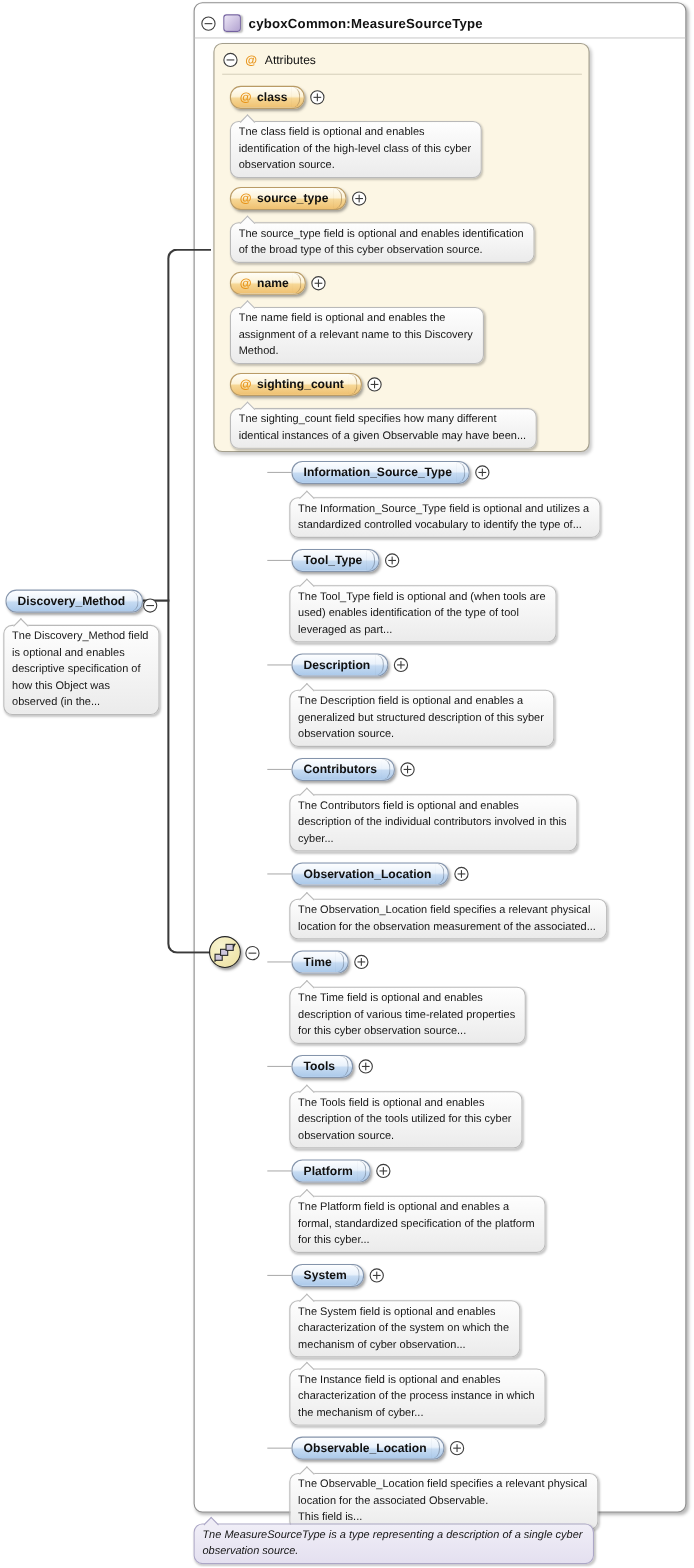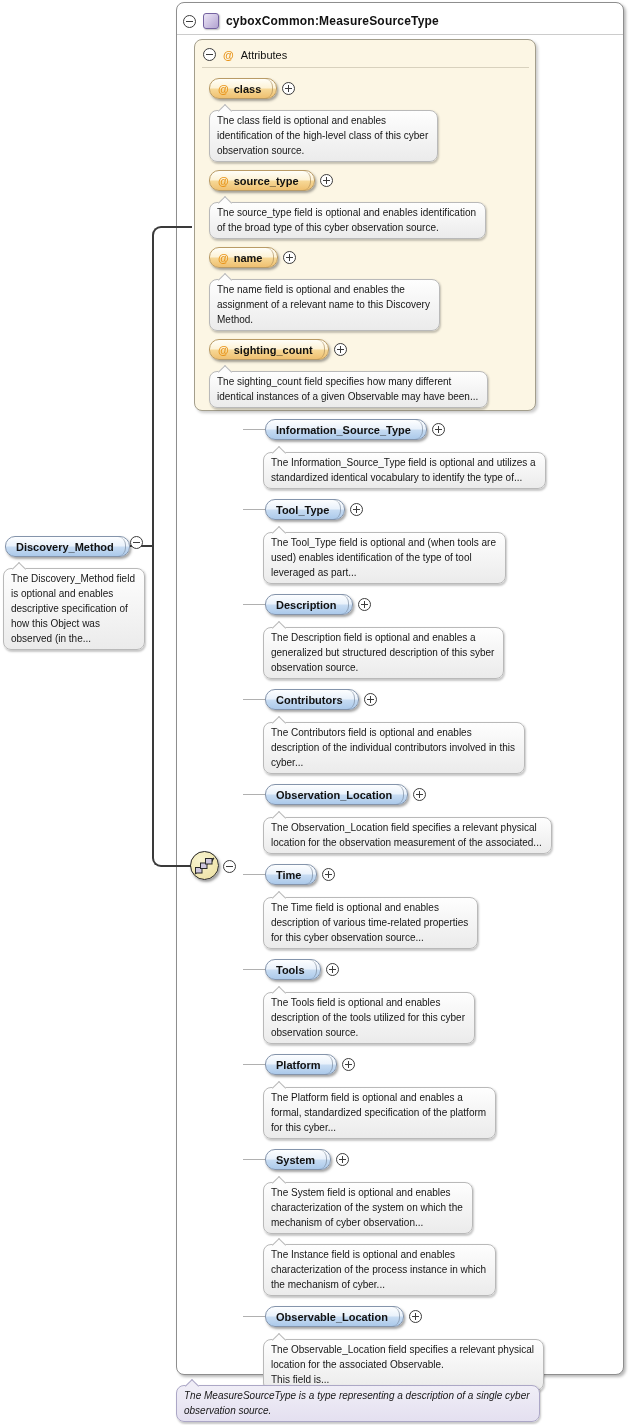--- a/index.html
+++ b/index.html
@@ -119,21 +119,21 @@
   #seq-minus { position:absolute; left:223px; top:860px; }
 
   
   .complex-type-icon {
     width:16px; height:16px; border:1px solid #7462a0; border-radius:3px;
     background:linear-gradient(135deg,#ece6f6,#b3a3d1); box-sizing:border-box;
     box-shadow:1px 1px 1.5px rgba(0,0,0,.25);
   }
 
   
-  #discovery-row { position:absolute; left:5px; top:536px; display:flex; align-items:flex-start; gap:0; }
+  #discovery-row { position:absolute; left:5px; top:536px; display:flex; align-items:flex-end; gap:0; }
   #discovery-desc { position:absolute; left:3px; top:568px; }
 
   #footer-note { position:absolute; left:176px; top:1385px; }
 </style>
 </head>
 <body>
 
 <div id="canvas">
 
   <div id="thick-connector"></div>
@@ -237,21 +237,21 @@
   <div id="children">
 
     <div class="child">
       <div class="bubble-row">
         <div class="bubble blue">
           <span>Information_Source_Type</span>
         </div>
         <div class="pm plus"></div>
       </div>
       <div class="tip">The Information_Source_Type field is optional and utilizes a
-standardized identical vocabulary to identify the type of...</div>
+standardized controlled vocabulary to identify the type of...</div>
     </div>
 
     <div class="child">
       <div class="bubble-row">
         <div class="bubble blue">
           <span>Tool_Type</span>
         </div>
         <div class="pm plus"></div>
       </div>
       <div class="tip">The Tool_Type field is optional and (when tools are

